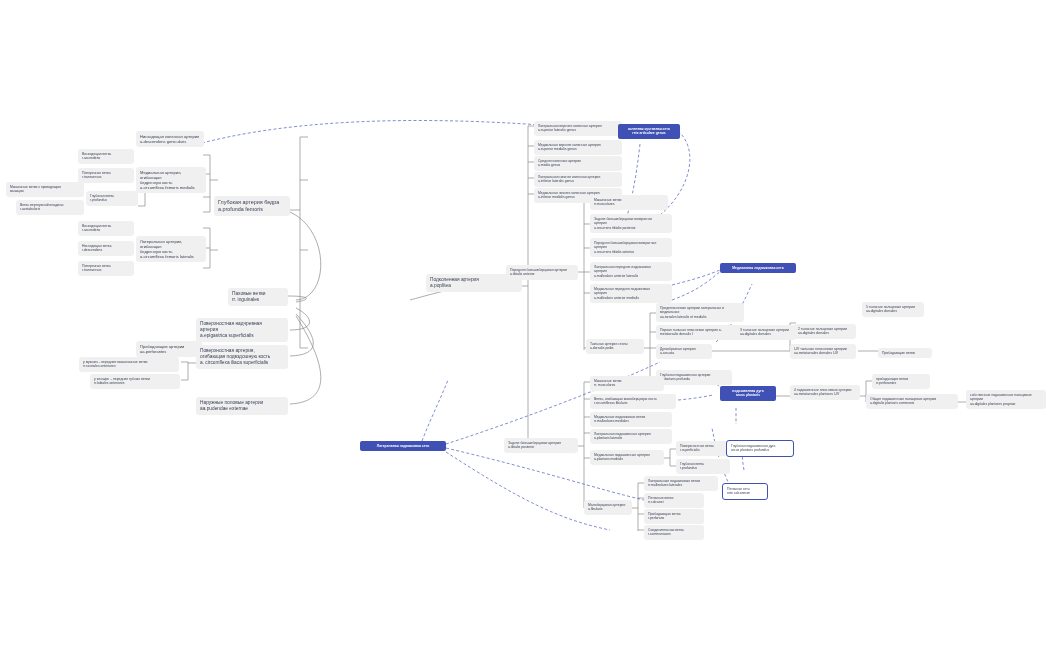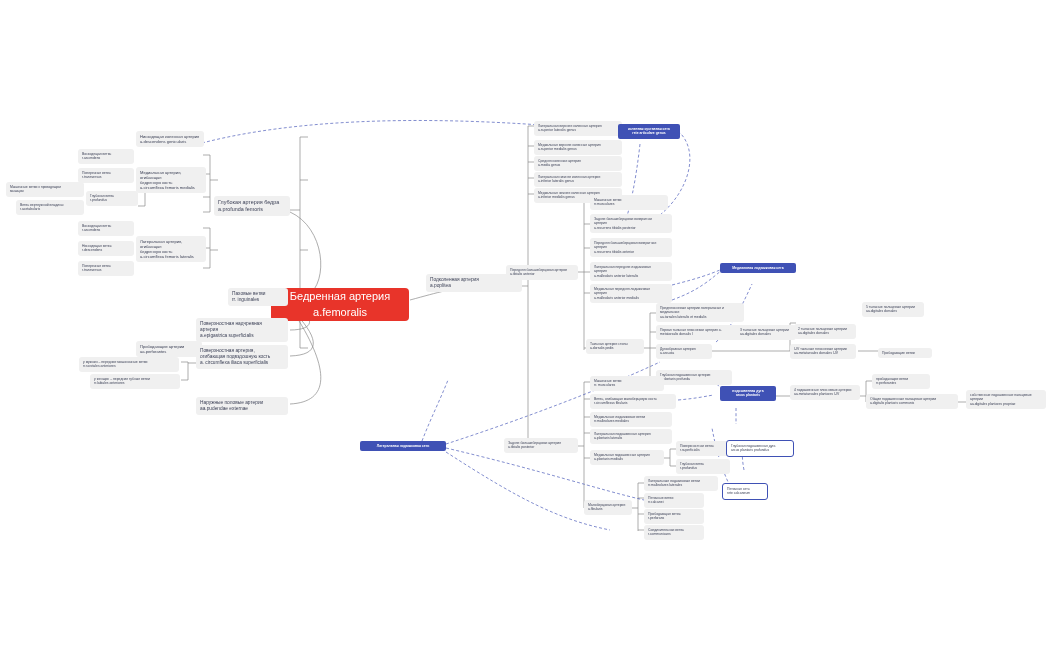--- a/index.html
+++ b/index.html
@@ -200,22 +200,20 @@
       <path d="M446 444 C 520 420 600 390 660 362"></path>
       <path d="M446 448 C 540 470 600 490 644 500"></path>
       <path d="M446 452 C 520 500 560 520 610 530"></path>
       <path d="M422 441 C 430 420 440 400 448 380"></path>
       <path d="M736 408 L 736 424"></path>
       <path d="M744 470 C 742 460 742 450 742 440"></path>
       <path d="M730 486 C 722 470 716 450 712 428"></path>
     </g>
   </svg>
 
-  <div class="node center" style="left:271px;top:288px;width:138px;height:33px;">Бедренная артерия
-a.femoralis</div>
 
   <div class="node t9" style="left:214px;top:196px;width:76px;">Глубокая артерия бедра
 a.profunda femoris</div>
 
   <div class="node t7" style="left:136px;top:131px;width:68px;">Нисходящая коленная артерия
 a.descendens genicularis</div>
 
   <div class="node t7" style="left:136px;top:167px;width:70px;">Медиальная артерия, огибающая
 бедренную кость
 a.circumflexa femoris medialis</div>

